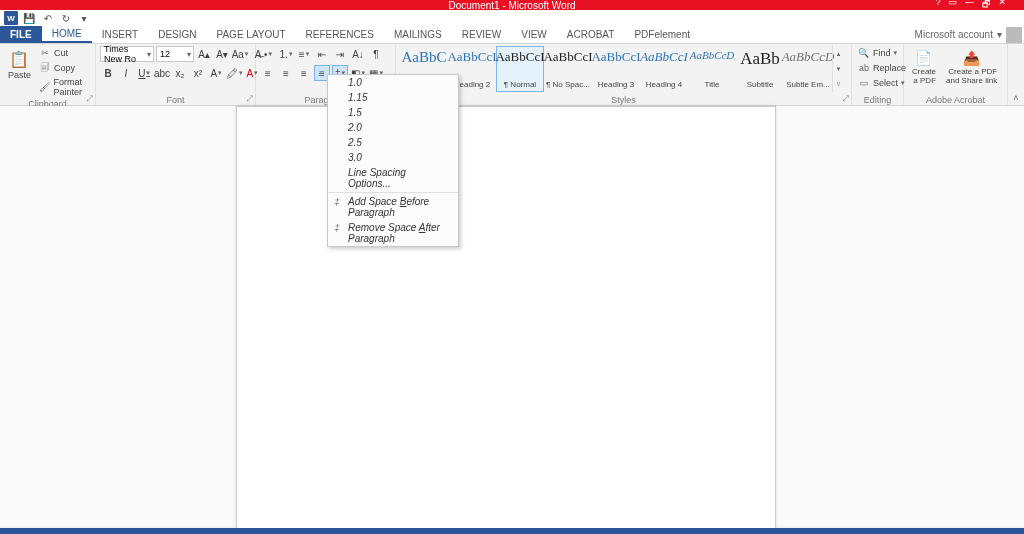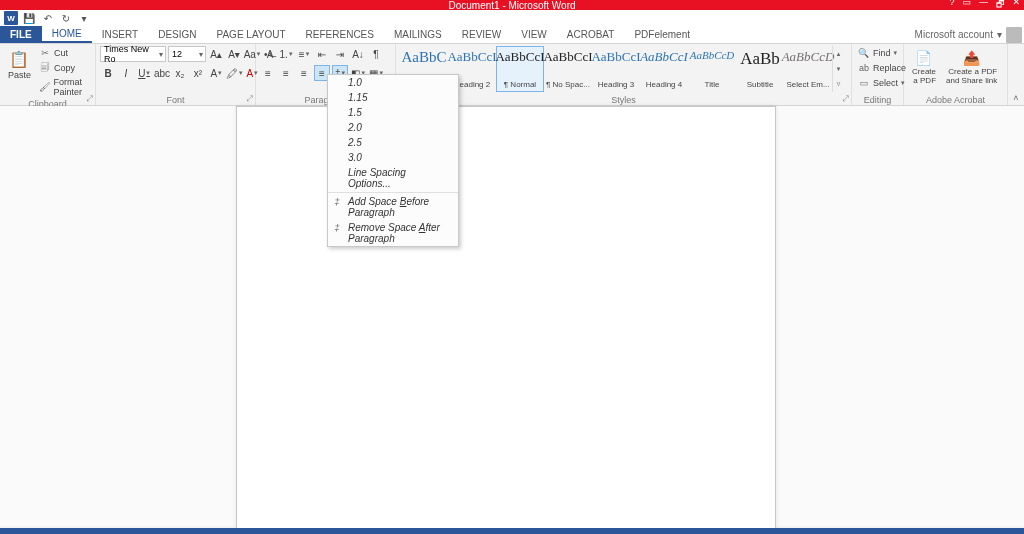--- a/index.html
+++ b/index.html
@@ -1,20 +1,20 @@
 <!DOCTYPE html>
 <html><head>
 <meta charset="utf-8">
 <style>
 * { margin: 0; padding: 0; box-sizing: border-box; font-family: "Segoe UI", Tahoma, sans-serif; }
 body { background: #f4f4f4; width: 1024px; height: 534px; overflow: hidden; position: relative; }
 
 
 .titlebar { height: 10px; background: #e81123; width: 100%; position: relative; }
-.titlebar-upper { position: absolute; top: 0; right: 0; width: 100%; height: 10px; background: #e81123; display: flex; justify-content: flex-end; align-items: center; gap: 8px; padding-right: 4px; color: #fff; font-size: 9px; }
+.titlebar-upper { position: absolute; top: 0; right: 0; width: 100%; height: 10px; background: #e81123; display: flex; justify-content: flex-end; align-items: center; gap: 8px; padding-right: 18px; color: #fff; font-size: 9px; }
 .titlebar-title { position: absolute; left: 50%; transform: translateX(-50%); color: #fff; font-size: 10px; }
 .titlebar-icons { display: flex; gap: 8px; }
 
 
 .quickrow { height: 16px; background: #fff; display: flex; align-items: center; padding: 0 4px; position: relative; }
 .quickrow .left { display: flex; align-items: center; gap: 6px; }
 
 .word-icon { width: 14px; height: 14px; background: #2b579a; color: #fff; font-size: 8px; display: flex; align-items: center; justify-content: center; font-weight: bold; border-radius: 1px; }
 .qat-btn { width: 12px; height: 12px; display: flex; align-items: center; justify-content: center; color: #555; font-size: 10px; cursor: default; }
 
@@ -152,21 +152,21 @@
           </div>
       </div>
     </div>
     <div class="group-label">Clipboard</div>
     <div class="group-launcher">⤢</div>
   </div>
 
   <div class="group" style="width:160px">
     <div class="group-body" style="flex-direction:column;gap:3px;align-items:flex-start">
       <div class="font-row">
-        <div class="font-combo" style="width:66px">
+        <div class="font-combo" style="width:54px">
             <span>Times New Ro</span>
           </div>
         <div class="font-combo" style="width:38px">
             <span>12</span>
           </div>
         <div class="mini-btn">A▴</div>
         <div class="mini-btn">A▾</div>
         <div class="mini-btn wdrop">Aa</div>
         <div class="mini-btn">A̶</div>
       </div>
@@ -241,21 +241,21 @@
         <div class="style-item">
             <div class="style-preview link" style="font-size:11px;font-style:italic">AaBbCcD</div>
             <div class="style-name">Title</div>
           </div>
         <div class="style-item">
             <div class="style-preview" style="font-size:17px">AaBb</div>
             <div class="style-name">Subtitle</div>
           </div>
         <div class="style-item">
             <div class="style-preview subtle">AaBbCcD</div>
-            <div class="style-name">Select Em...</div>
+            <div class="style-name">Subtle Em...</div>
           </div>
         <div class="gallery-more">
           <div>▴</div>
           <div>▾</div>
           <div>▿</div>
         </div>
       </div>
     </div>
     <div class="group-label">Styles</div>
     <div class="group-launcher">⤢</div>

